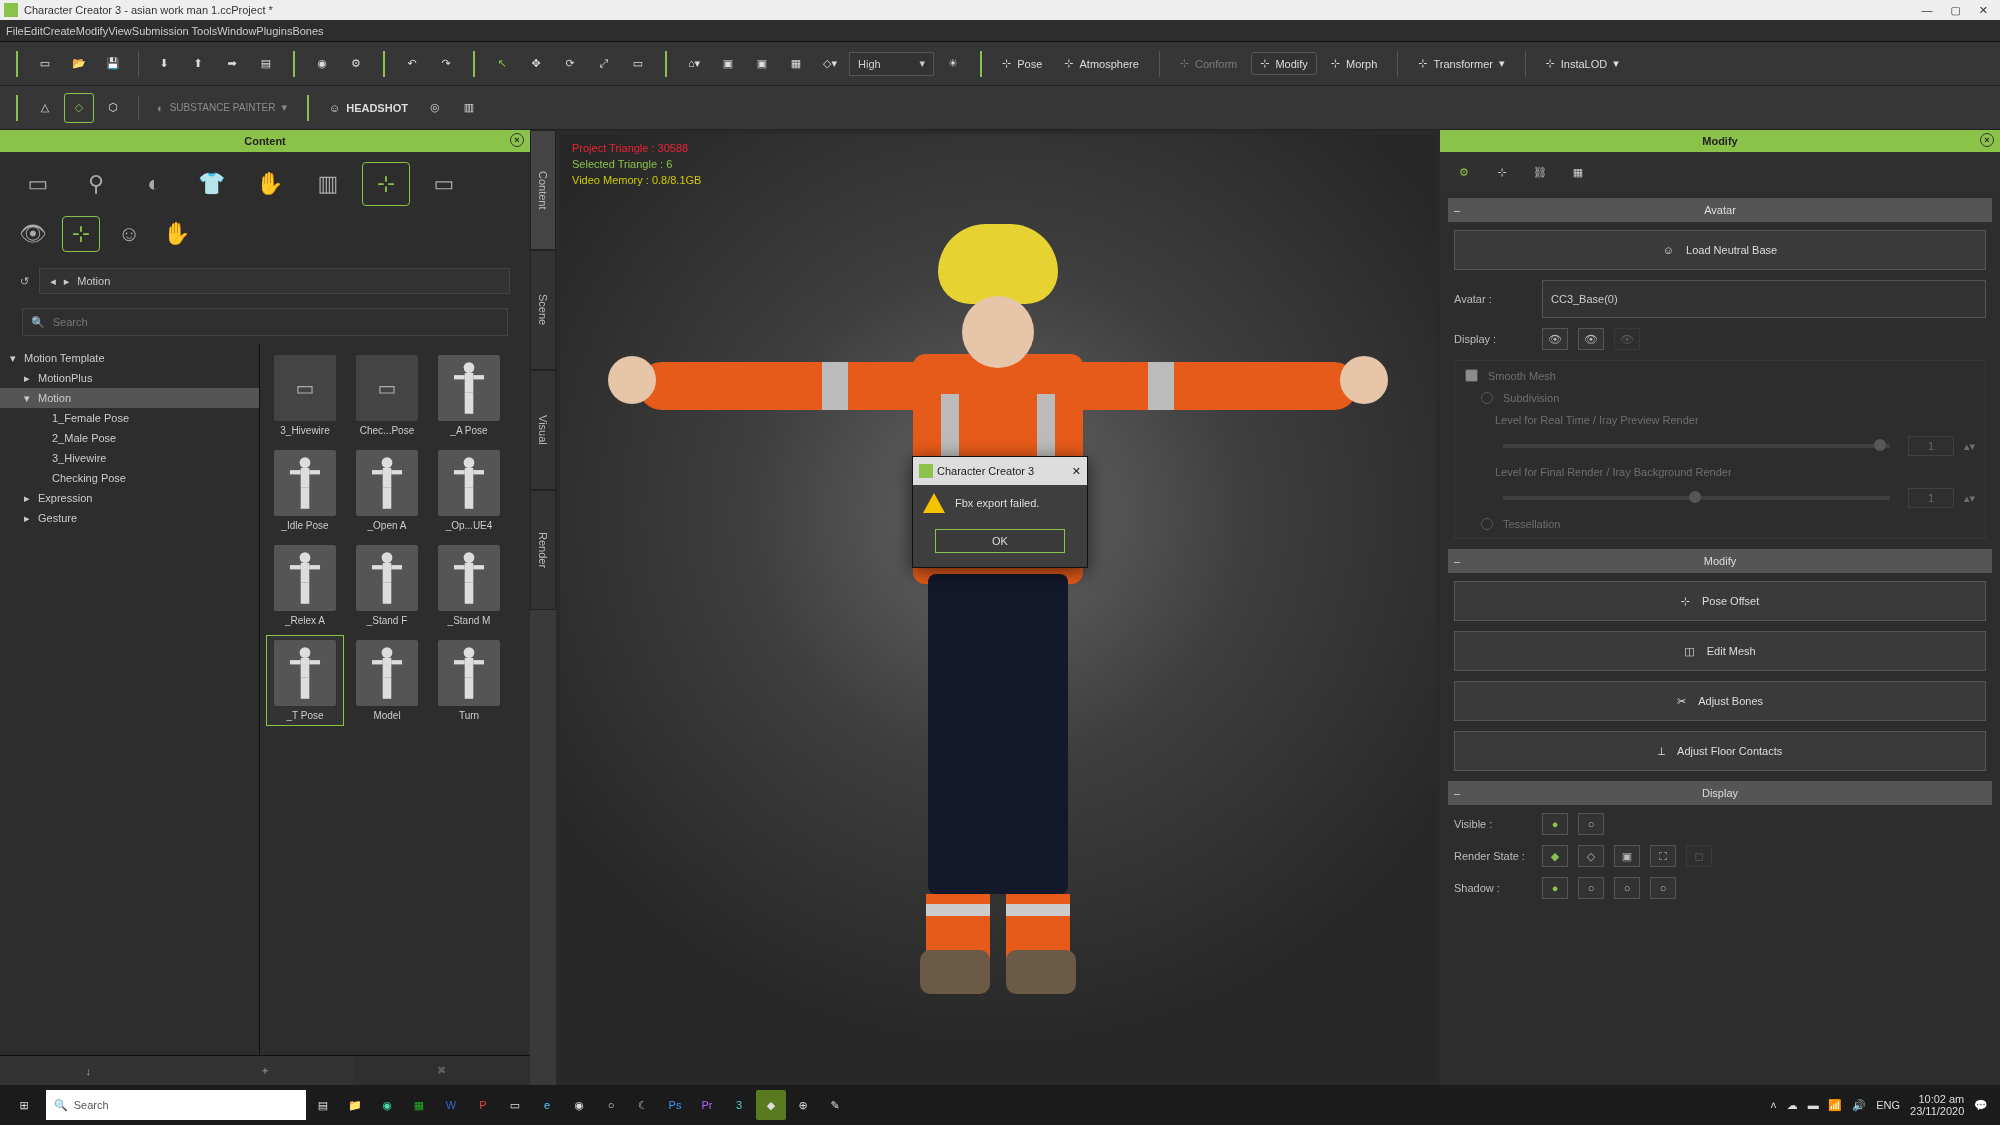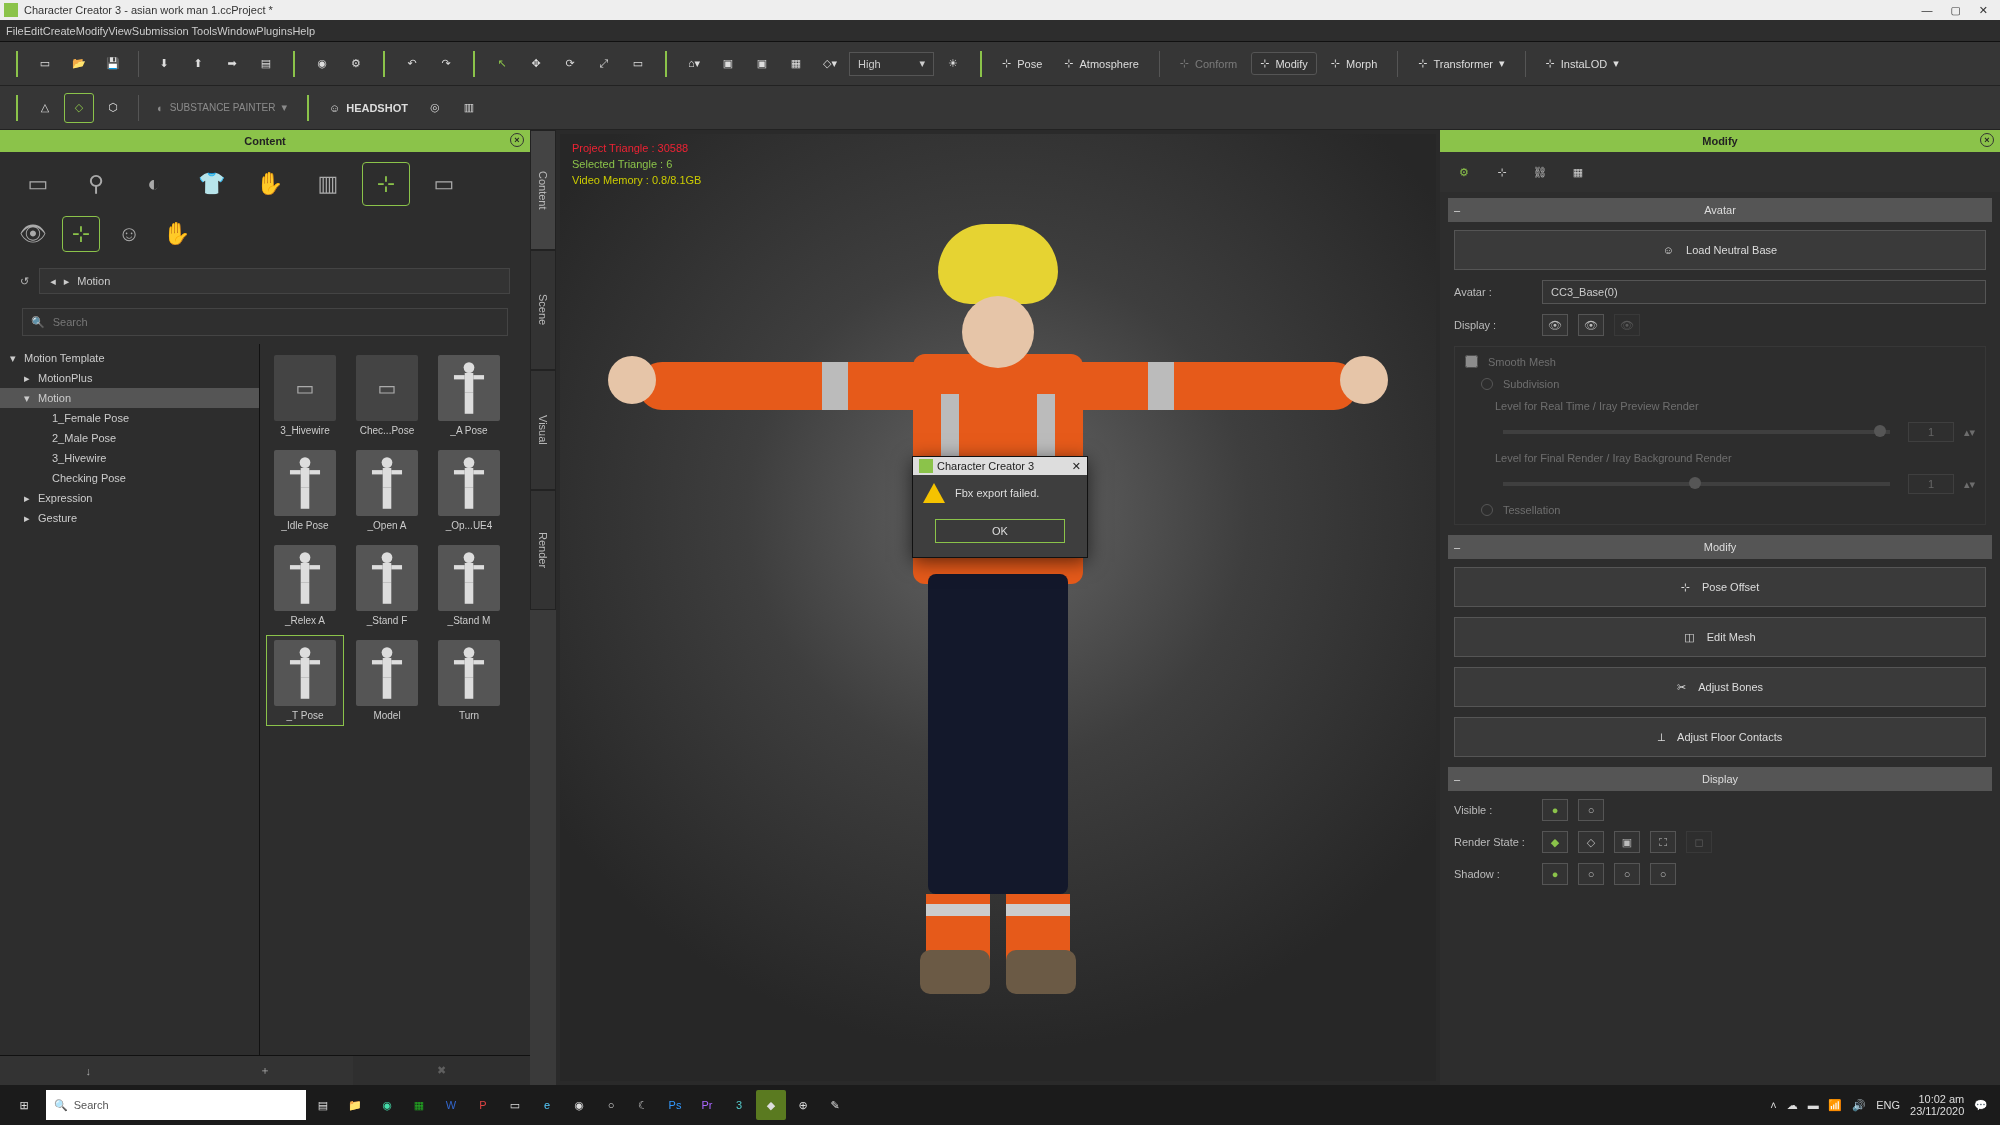--- a/index.html
+++ b/index.html
@@ -89,39 +89,39 @@
 .hand.l{left:-30px;} .hand.r{right:-30px;}
 .legs{position:absolute;left:50%;top:360px;transform:translateX(-50%);width:140px;height:320px;background:#13182b;border-radius:8px;}
 .cuff{position:absolute;bottom:30px;width:64px;height:70px;background:#e65a1a;}
 .cuff.l{left:50%;transform:translateX(-72px);} .cuff.r{left:50%;transform:translateX(8px);}
 .cuff::before{content:"";position:absolute;left:0;right:0;top:10px;height:12px;background:#ccc;}
 .boot{position:absolute;bottom:0;width:70px;height:44px;background:#6b5a45;border-radius:10px;}
 .boot.l{left:50%;transform:translateX(-78px);} .boot.r{left:50%;transform:translateX(8px);}
 
 
 .dialog{position:absolute;left:912px;top:456px;width:176px;background:#3e3e3e;border:1px solid #111;box-shadow:0 4px 18px rgba(0,0,0,.6);}
-.dlg-title{height:18px;background:#ddd;color:#222;display:flex;align-items:center;padding:0 6px;gap:4px;justify-content:space-between;}
+.dlg-title{height:28px;background:#ddd;color:#222;display:flex;align-items:center;padding:0 6px;gap:4px;justify-content:space-between;}
 .dlg-title .ico{width:14px;height:14px;background:#8bc34a;}
 .dlg-body{padding:8px 10px 6px;display:flex;gap:10px;align-items:center;color:#ddd;}
 .warn{width:22px;height:20px;background:#f5c300;clip-path:polygon(50% 0,100% 100%,0 100%);position:relative;}
 .dlg-btns{padding:10px 12px 14px;display:flex;justify-content:center;}
 .dlg-ok{width:130px;height:24px;border:1px solid #8bc34a;background:#3a3a3a;color:#ddd;display:flex;align-items:center;justify-content:center;}
 
 
 .right-panel{width:560px;background:#2d2d2d;display:flex;flex-direction:column;}
 .right-icons{height:40px;display:flex;align-items:center;padding:0 10px;gap:10px;background:#303030;}
 .r-ic{width:28px;height:28px;display:flex;align-items:center;justify-content:center;color:#ccc;}
 .r-ic.active{color:#8bc34a;}
 .section-head{height:24px;background:#555;color:#ddd;display:flex;align-items:center;justify-content:center;position:relative;margin:6px 8px 4px;}
 .section-head .mns{position:absolute;left:6px;}
 .r-body{padding:4px 14px;display:flex;flex-direction:column;gap:10px;}
 .big-btn{height:40px;border:1px solid #555;background:#3a3a3a;display:flex;align-items:center;justify-content:center;gap:12px;color:#ddd;}
 .row{display:flex;align-items:center;gap:10px;}
 .row .lbl{width:78px;color:#bbb;}
-.field{flex:1;height:24px;background:#333;border:1px solid #555;display:flex;align-items:center;padding:11px 8px;color:#ccc;}
+.field{flex:1;height:24px;background:#333;border:1px solid #555;display:flex;align-items:center;padding:18px 8px;color:#ccc;}
 .toggle{width:26px;height:22px;background:#333;border:1px solid #555;display:flex;align-items:center;justify-content:center;color:#bbb;}
 .toggle.on{color:#8bc34a;}
 .disabled{opacity:.45;}
 .subbox{border:1px solid #444;padding:8px 10px;display:flex;flex-direction:column;gap:10px;}
 .slider{height:4px;background:#555;position:relative;flex:1;margin:0 8px;}
 .slider .knob{position:absolute;top:-5px;width:12px;height:12px;border-radius:6px;background:#888;}
 .numbox{width:46px;height:20px;background:#333;border:1px solid #555;color:#aaa;display:flex;align-items:center;justify-content:center;}
 .radio{width:12px;height:12px;border:1px solid #888;border-radius:6px;}
 
 
@@ -150,21 +150,21 @@
 
 <div class="menubar" id="menubar">
     <span>File</span>
     <span>Edit</span>
     <span>Create</span>
     <span>Modify</span>
     <span>View</span>
     <span>Submission Tools</span>
     <span>Window</span>
     <span>Plugins</span>
-    <span>Help</span>
+    <span>Bones</span>
   </div>
 
 <div class="toolbar-row">
   <div class="greensep"></div>
   <div class="tbtn">▭</div>
   <div class="tbtn">📂</div>
   <div class="tbtn">💾</div>
   <div class="sep"></div>
   <div class="tbtn">⬇</div>
   <div class="tbtn">⬆</div>

